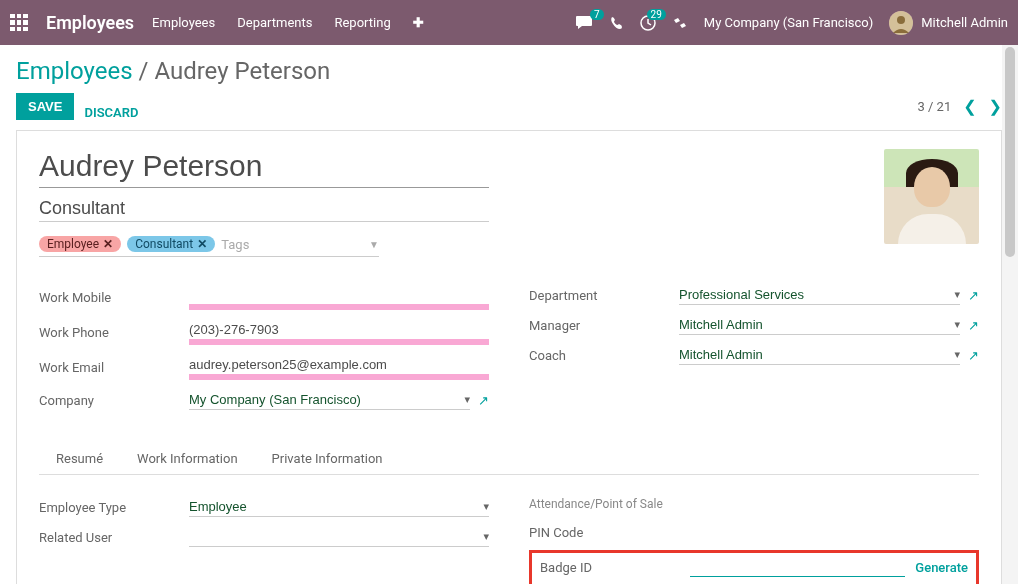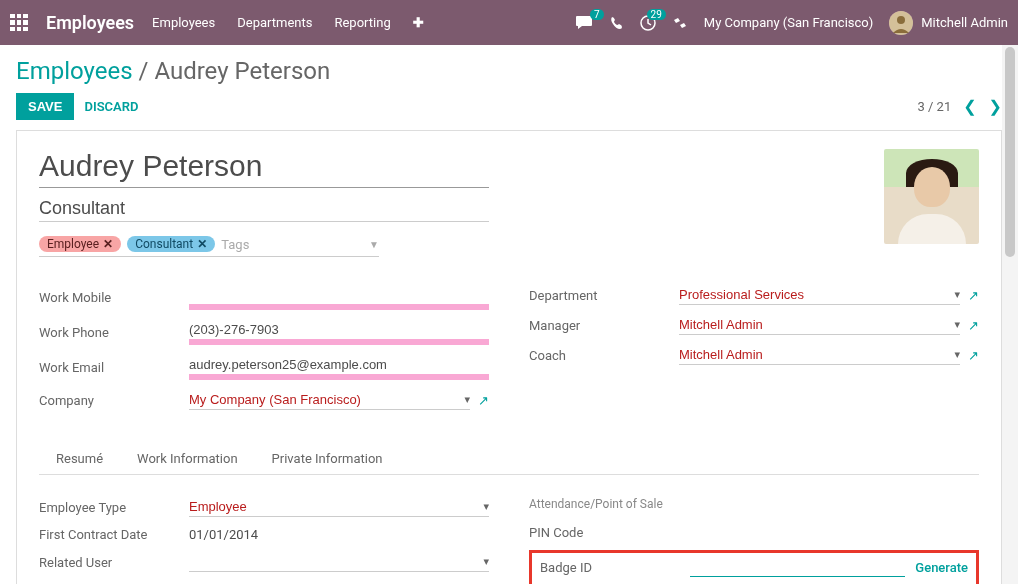--- a/index.html
+++ b/index.html
@@ -17,21 +17,21 @@
   .nav-icon { position: relative; display:flex; align-items:center; }
   .badge-sup { position: absolute; top: -6px; right: -10px; background: #00a09d; color: #fff; font-size: 10px; padding: 0 4px; border-radius: 8px; min-width:14px; text-align:center; }
   .avatar-sm { width: 24px; height: 24px; border-radius: 50%; background: linear-gradient(135deg,#c8a,#88a); display:flex; align-items:center; justify-content:center; font-size:10px; color:#fff;}
   .nav-user { display:flex; align-items:center; gap:8px; }
 
   
   .control-panel { padding: 12px 16px 0 16px; }
   .breadcrumb { font-size: 24px; color: #666; margin-bottom:8px; }
   .breadcrumb a { color: #00a09d; text-decoration: none; }
   .cp-buttons { display:flex; align-items:center; justify-content:space-between; }
-  .btn-row { display:flex; gap:10px; align-items:center; }
+  .btn-row { display:flex; gap:10px; align-items:flex-end; }
   .btn-save { background:#00a09d; color:#fff; border:none; padding:6px 12px; font-weight:600; font-size:13px; cursor:pointer; }
   .btn-discard { color:#00a09d; font-weight:600; font-size:13px; cursor:pointer; }
   .pager { display:flex; align-items:center; gap:12px; color:#666; }
   .pager .chev { color:#00a09d; font-size:16px; cursor:pointer; }
 
   
   .sheet { margin: 10px 16px; border:1px solid #ddd; padding: 18px 22px 22px 22px; max-height: 460px; overflow-y:auto; }
   .sheet-header { display:flex; justify-content:space-between; }
   .head-left { flex:1; }
   .name-input { font-size: 30px; color:#4c4c4c; border:none; border-bottom:1px solid #999; width: 450px; padding-bottom:4px; }
@@ -48,21 +48,21 @@
   .avatar-face { position:absolute; top:18px; left:30px; width:36px; height:40px; background:#e8c9a8; border-radius:50% 50% 45% 45%; }
   .avatar-hair { position:absolute; top:10px; left:22px; width:52px; height:28px; background:#2a1a12; border-radius:50% 50% 0 0; }
   .avatar-body { position:absolute; bottom:0; left:14px; width:68px; height:30px; background:#f5f0e8; border-radius: 30px 30px 0 0; }
 
   .fields-row { display:flex; gap:40px; margin-top:28px; }
   .fields-col { flex:1; }
   .field-line { display:flex; align-items:center; margin-bottom:10px; }
   .field-label { width: 150px; color:#666; font-size:13px; }
   .field-input { flex:1; border:none; border-bottom:6px solid #f9a8d4; font-size:13px; padding:2px 0; color:#4c4c4c; }
   .field-input-wrap { flex:1; display:flex; align-items:center; border-bottom:1px solid #ccc; }
-  .field-input-wrap input { border:none; flex:1; font-size:13px; padding:2px 0; color:#b91c1c; outline:none; background:transparent; }
+  .field-input-wrap input { border:none; flex:1; font-size:13px; padding:2px 0; color:#14532d; outline:none; background:transparent; }
   .caret { color:#666; font-size:11px; margin-left:4px; }
   .ext-link { color:#00a09d; margin-left:8px; cursor:pointer; font-size:13px; }
 
   
   .tabs { display:flex; border-bottom:1px solid #ddd; margin-top:22px; }
   .tab { padding:8px 16px; font-size:13px; color:#666; cursor:pointer; border:1px solid transparent; border-bottom:none; }
   .tab.active { border-color:#ddd; background:#fff; position:relative; top:1px; color:#4c4c4c; }
 
   .tab-content { padding-top:22px; display:flex; gap:40px; }
   .section-title { color:#888; font-size:12px; margin-bottom:14px; }
@@ -241,24 +241,20 @@
   <div class="tab-content">
     <div class="fields-col">
       <div class="field-line">
         <div class="field-label">Employee Type</div>
         <div class="field-input-wrap">
           <input value="Employee" style="">
           <span class="caret">▾</span>
         </div>
       </div>
       <div class="field-line">
-        <div class="field-label">First Contract Date</div>
-        <div style="flex:1;"><span>01/01/2014</span></div>
-      </div>
-      <div class="field-line">
         <div class="field-label">Related User</div>
         <div class="field-input-wrap">
           <input value="" style="">
           <span class="caret">▾</span>
         </div>
       </div>
     </div>
     <div class="fields-col">
       <div class="section-title">Attendance/Point of Sale</div>
       <div class="field-line">

